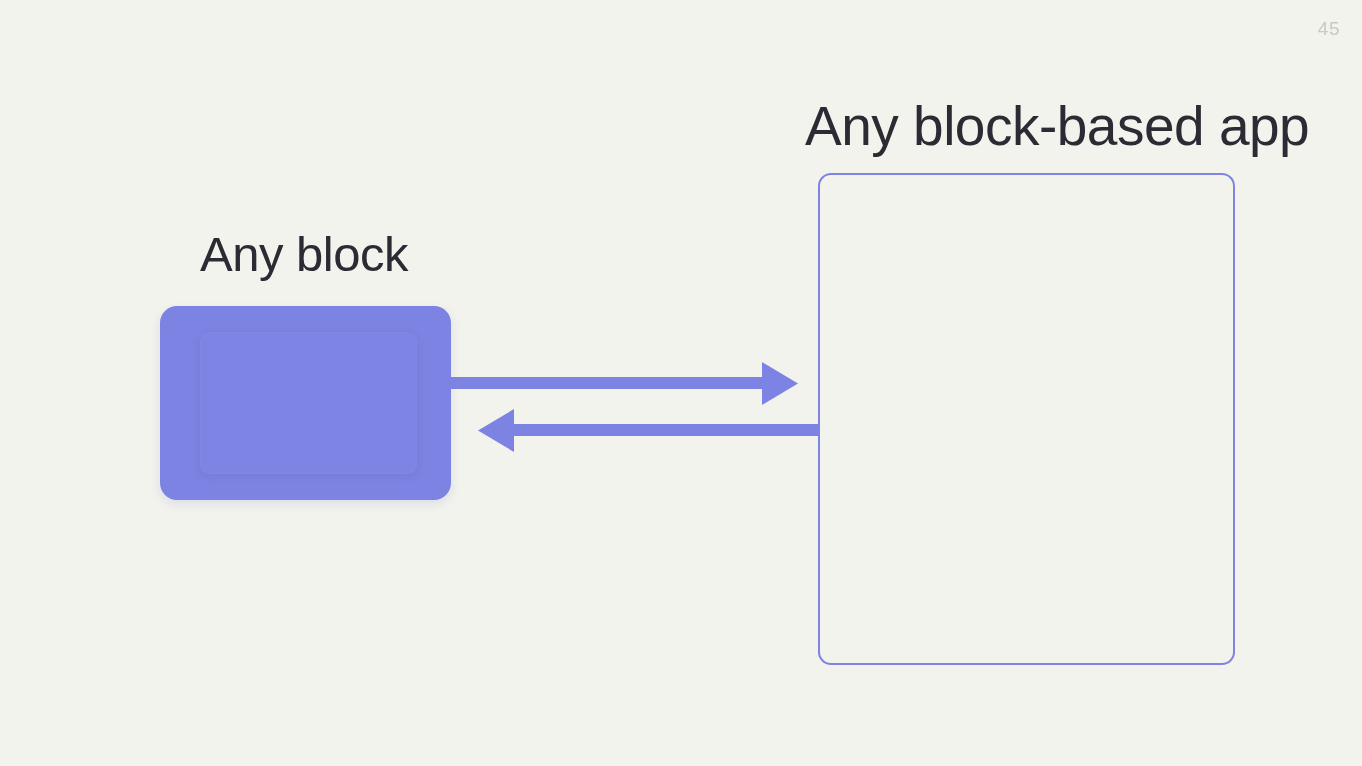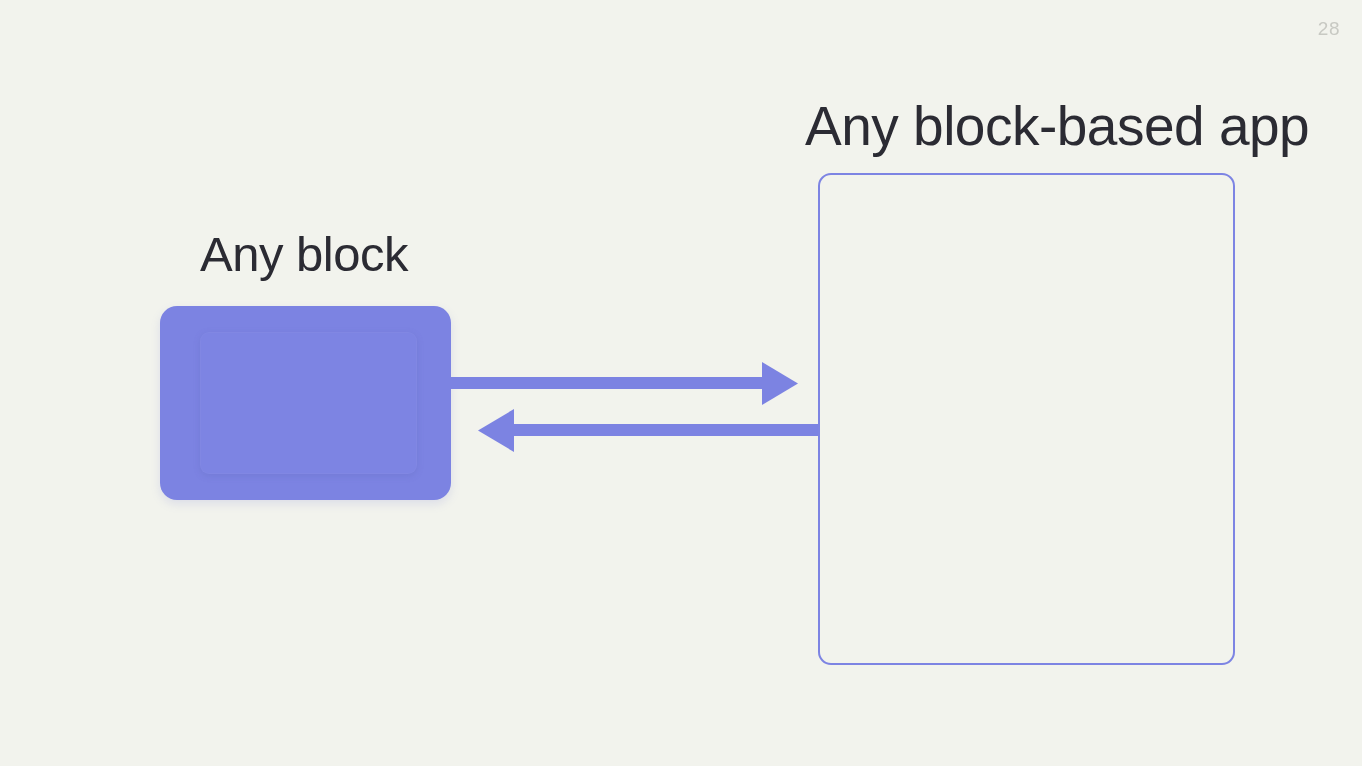--- a/index.html
+++ b/index.html
@@ -100,21 +100,21 @@
     width: 1362px;
     height: 766px;
     pointer-events: none;
   }
 </style>
 </head>
 <body>
 
 <div class="slide">
 
-  <div class="page-number">28</div>
+  <div class="page-number">45</div>
 
   <div class="heading heading-app">Any block-based app</div>
 
   <div class="heading heading-block">Any block</div>
 
   <div class="block-node">
     <div class="block-node-inner"></div>
   </div>
 
   <div class="app-frame"></div>

